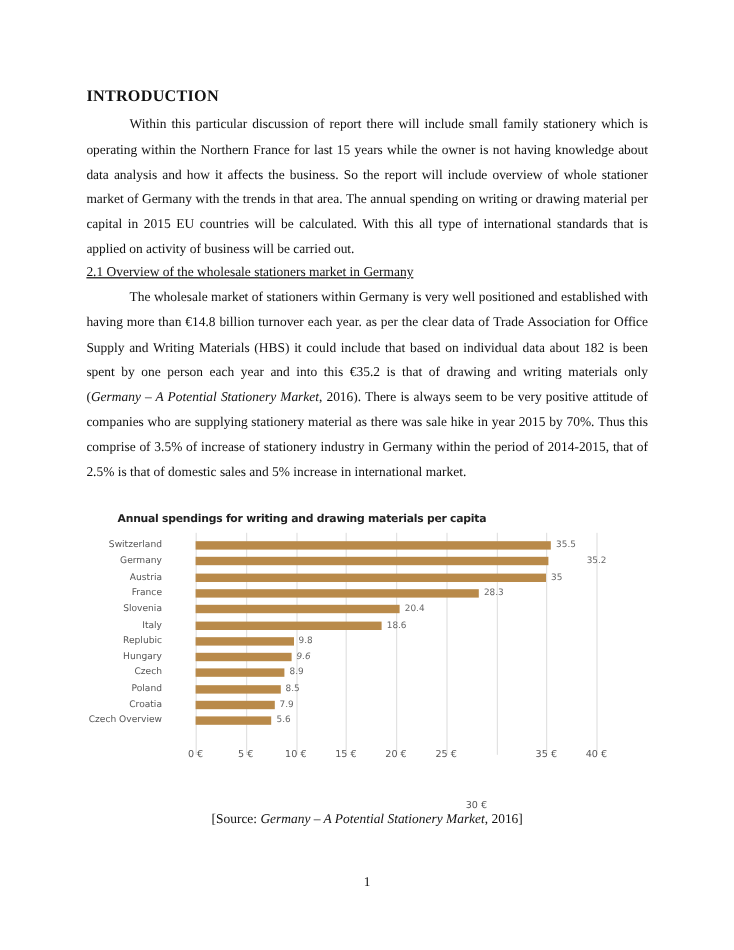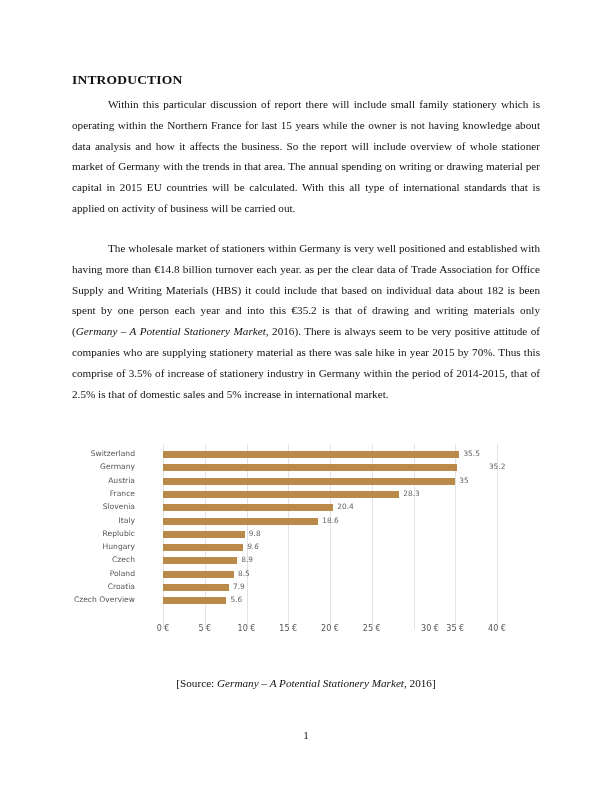--- a/index.html
+++ b/index.html
@@ -28,39 +28,41 @@
 </style>
 </head>
 <body>
 
 <div class="page">
 
   <div class="heading">INTRODUCTION</div>
 
   <div class="para p1"><span class="indent"></span><span>Within this particular discussion of report there will include small family stationery which is operating within the Northern France for last 15 years while the owner is not having knowledge about data analysis and how it affects the business. So the report will include overview of whole stationer market of Germany with the trends in that area. The annual spending on writing or drawing material per capital in 2015 EU countries will be calculated. With this all type of international standards that is applied on activity of business will be carried out.</span></div>
 
+  <div class="subhead">2.1 Overview of the wholesale stationers market in Germany</div>
 
   <div class="para p2"><span class="indent"></span><span>The wholesale market of stationers within Germany is very well positioned and established with having more than €14.8 billion turnover each year. as per the clear data of Trade Association for Office Supply and Writing Materials (HBS) it could include that based on individual data about 182 is been spent by one person each year and into this €35.2 is that of drawing and writing materials only (</span><i>Germany – A Potential Stationery Market</i><span>, 2016). There is always seem to be very positive attitude of companies who are supplying stationery material as there was sale hike in year 2015 by 70%. Thus this comprise of 3.5% of increase of stationery industry in Germany within the period of 2014-2015, that of 2.5% is that of domestic sales and 5% increase in international market.</span></div>
 
   <div class="chart">
+    <div class="chart-title">Annual spendings for writing and drawing materials per capita</div>
     <div class="plot" id="plot">
         <div class="gridline" style="left: 0px;"></div>
         <div class="tick-label" style="left: 0px;">0 €</div>
         <div class="gridline" style="left: 41.75px;"></div>
         <div class="tick-label" style="left: 41.75px;">5 €</div>
         <div class="gridline" style="left: 83.5px;"></div>
         <div class="tick-label" style="left: 83.5px;">10 €</div>
         <div class="gridline" style="left: 125.25px;"></div>
         <div class="tick-label" style="left: 125.25px;">15 €</div>
         <div class="gridline" style="left: 167px;"></div>
         <div class="tick-label" style="left: 167px;">20 €</div>
         <div class="gridline" style="left: 208.75px;"></div>
         <div class="tick-label" style="left: 208.75px;">25 €</div>
         <div class="gridline" style="left: 250.5px;"></div>
-        <div class="tick-label" style="left: 267px;">30 €</div>
+        <div class="tick-label" style="left: 234px; margin-top: 42px;">30 €</div>
         <div class="gridline" style="left: 292.25px;"></div>
         <div class="tick-label" style="left: 292.25px;">35 €</div>
         <div class="gridline" style="left: 334px;"></div>
         <div class="tick-label" style="left: 334px;">40 €</div>
         <div class="cat-label" style="top: 5px;">Switzerland</div>
         <div class="bar" style="top: 7px; width: 296.425px; background: rgb(185, 138, 74);"></div>
         <div class="val-label" style="top: 5px; left: 300.425px;">35.5</div>
         <div class="cat-label" style="top: 18.3px;">Germany</div>
         <div class="bar" style="top: 20.3px; width: 293.92px; background: rgb(185, 138, 74);"></div>
         <div class="val-label" style="top: 18.3px; left: 297.92px; margin-left: 28px;">35.2</div>

